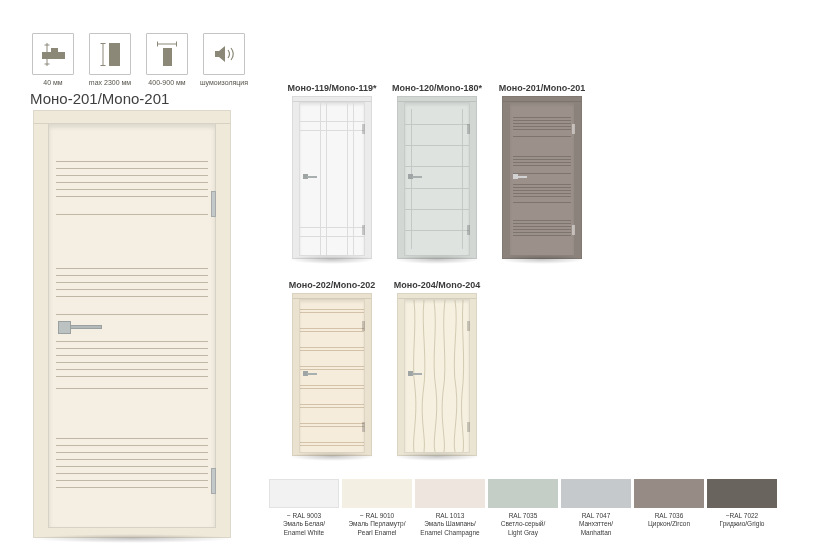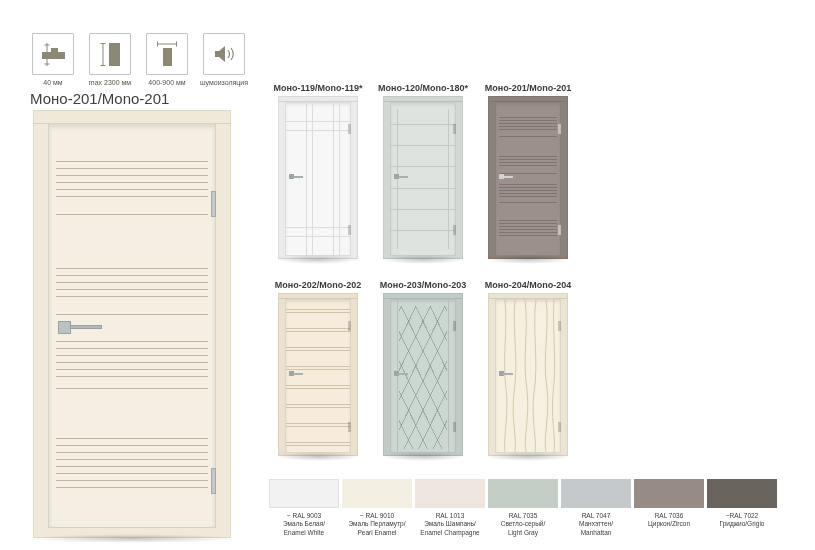--- a/index.html
+++ b/index.html
@@ -24,21 +24,21 @@
   .handle { position:absolute; display:block; }
   .main-door .handle { left:9px; top:197px; width:46px; height:13px; }
   .main-door .handle .plate { position:absolute; left:0; top:0; width:13px; height:13px; background:#bcc1c1; border:1px solid #9ba1a1; }
   .main-door .handle .lever { position:absolute; left:12px; top:4px; width:32px; height:4px; background:#b3b9b9; border:1px solid #9ba1a1; }
   .hinge { position:absolute; right:-1px; width:5px; background:#c3c8c8; border:1px solid rgba(0,0,0,0.15); }
   .main-door .hinge { height:26px; }
   .floor-shadow { position:absolute; left:-3px; right:-3px; bottom:-5px; height:9px; background:radial-gradient(ellipse at center, rgba(0,0,0,0.22) 0%, rgba(0,0,0,0) 70%); }
 
   
   .thumbs { position:absolute; left:268px; top:83px; display:grid; grid-template-columns:repeat(3,100px); column-gap:5px; row-gap:21px; }
-  .cell { width:100px; }
+  .cell { width:100px;margin-left:14px; }
   .thumb-title { font-size:9px; font-weight:bold; color:#3a3a3a; text-align:center; margin-bottom:3px; white-space:nowrap; }
   .tdoor { position:relative; width:80px; height:163px; margin:0 auto; }
   .tdoor .leaf { position:absolute; left:7px; right:7px; top:6px; bottom:3px; border:1px solid rgba(0,0,0,0.10); box-shadow:inset 0 2px 3px rgba(0,0,0,0.08); }
   .tdoor .jamb::after { top:5px; }
   .pattern { position:absolute; inset:0; }
   .tdoor .handle { left:3px; top:47%; width:14px; height:5px; }
   .tdoor .handle .plate { position:absolute; left:0; top:0; width:5px; height:5px; background:#9fa4a4; }
   .tdoor .handle .lever { position:absolute; left:4px; top:1.5px; width:10px; height:2px; background:#a9aeae; }
   .tdoor.darkdoor .handle .plate, .tdoor.darkdoor .handle .lever { background:#d2d2d2; }
   .tdoor .hinge { height:10px; width:3px; border:none; background:rgba(0,0,0,0.18); }
@@ -231,37 +231,20 @@
               <span class="plate"></span>
               <span class="lever"></span>
             </div>
           <span class="hinge hi-top"></span>
           <span class="hinge hi-bot"></span>
         </div>
         <div class="floor-shadow"></div>
       </div>
     </div>
 
-    <div class="cell">
-      <div class="thumb-title">Моно-203/Mono-203</div>
-      <div class="tdoor">
-        <div class="jamb" style="background: rgb(193, 203, 197);"></div>
-        <div class="leaf" style="background: rgb(205, 215, 209);">
-          <div class="pattern p203stiles"></div>
-          <div class="pattern p203"></div>
-          <div class="handle">
-              <span class="plate"></span>
-              <span class="lever"></span>
-            </div>
-          <span class="hinge hi-top"></span>
-          <span class="hinge hi-bot"></span>
-        </div>
-        <div class="floor-shadow"></div>
-      </div>
-    </div>
 
     <div class="cell">
       <div class="thumb-title">Моно-204/Mono-204</div>
       <div class="tdoor">
         <div class="jamb" style="background: rgb(234, 229, 211);"></div>
         <div class="leaf" style="background: rgb(245, 240, 223);">
           <div class="pattern p204">
             <svg viewBox="0 0 64 155" preserveAspectRatio="none">
               <g fill="none" stroke="rgba(178,165,135,0.65)" stroke-width="0.8">
                 <path d="M9,0 C12,30 6,60 10,90 C13,120 7,140 9,155"></path>

